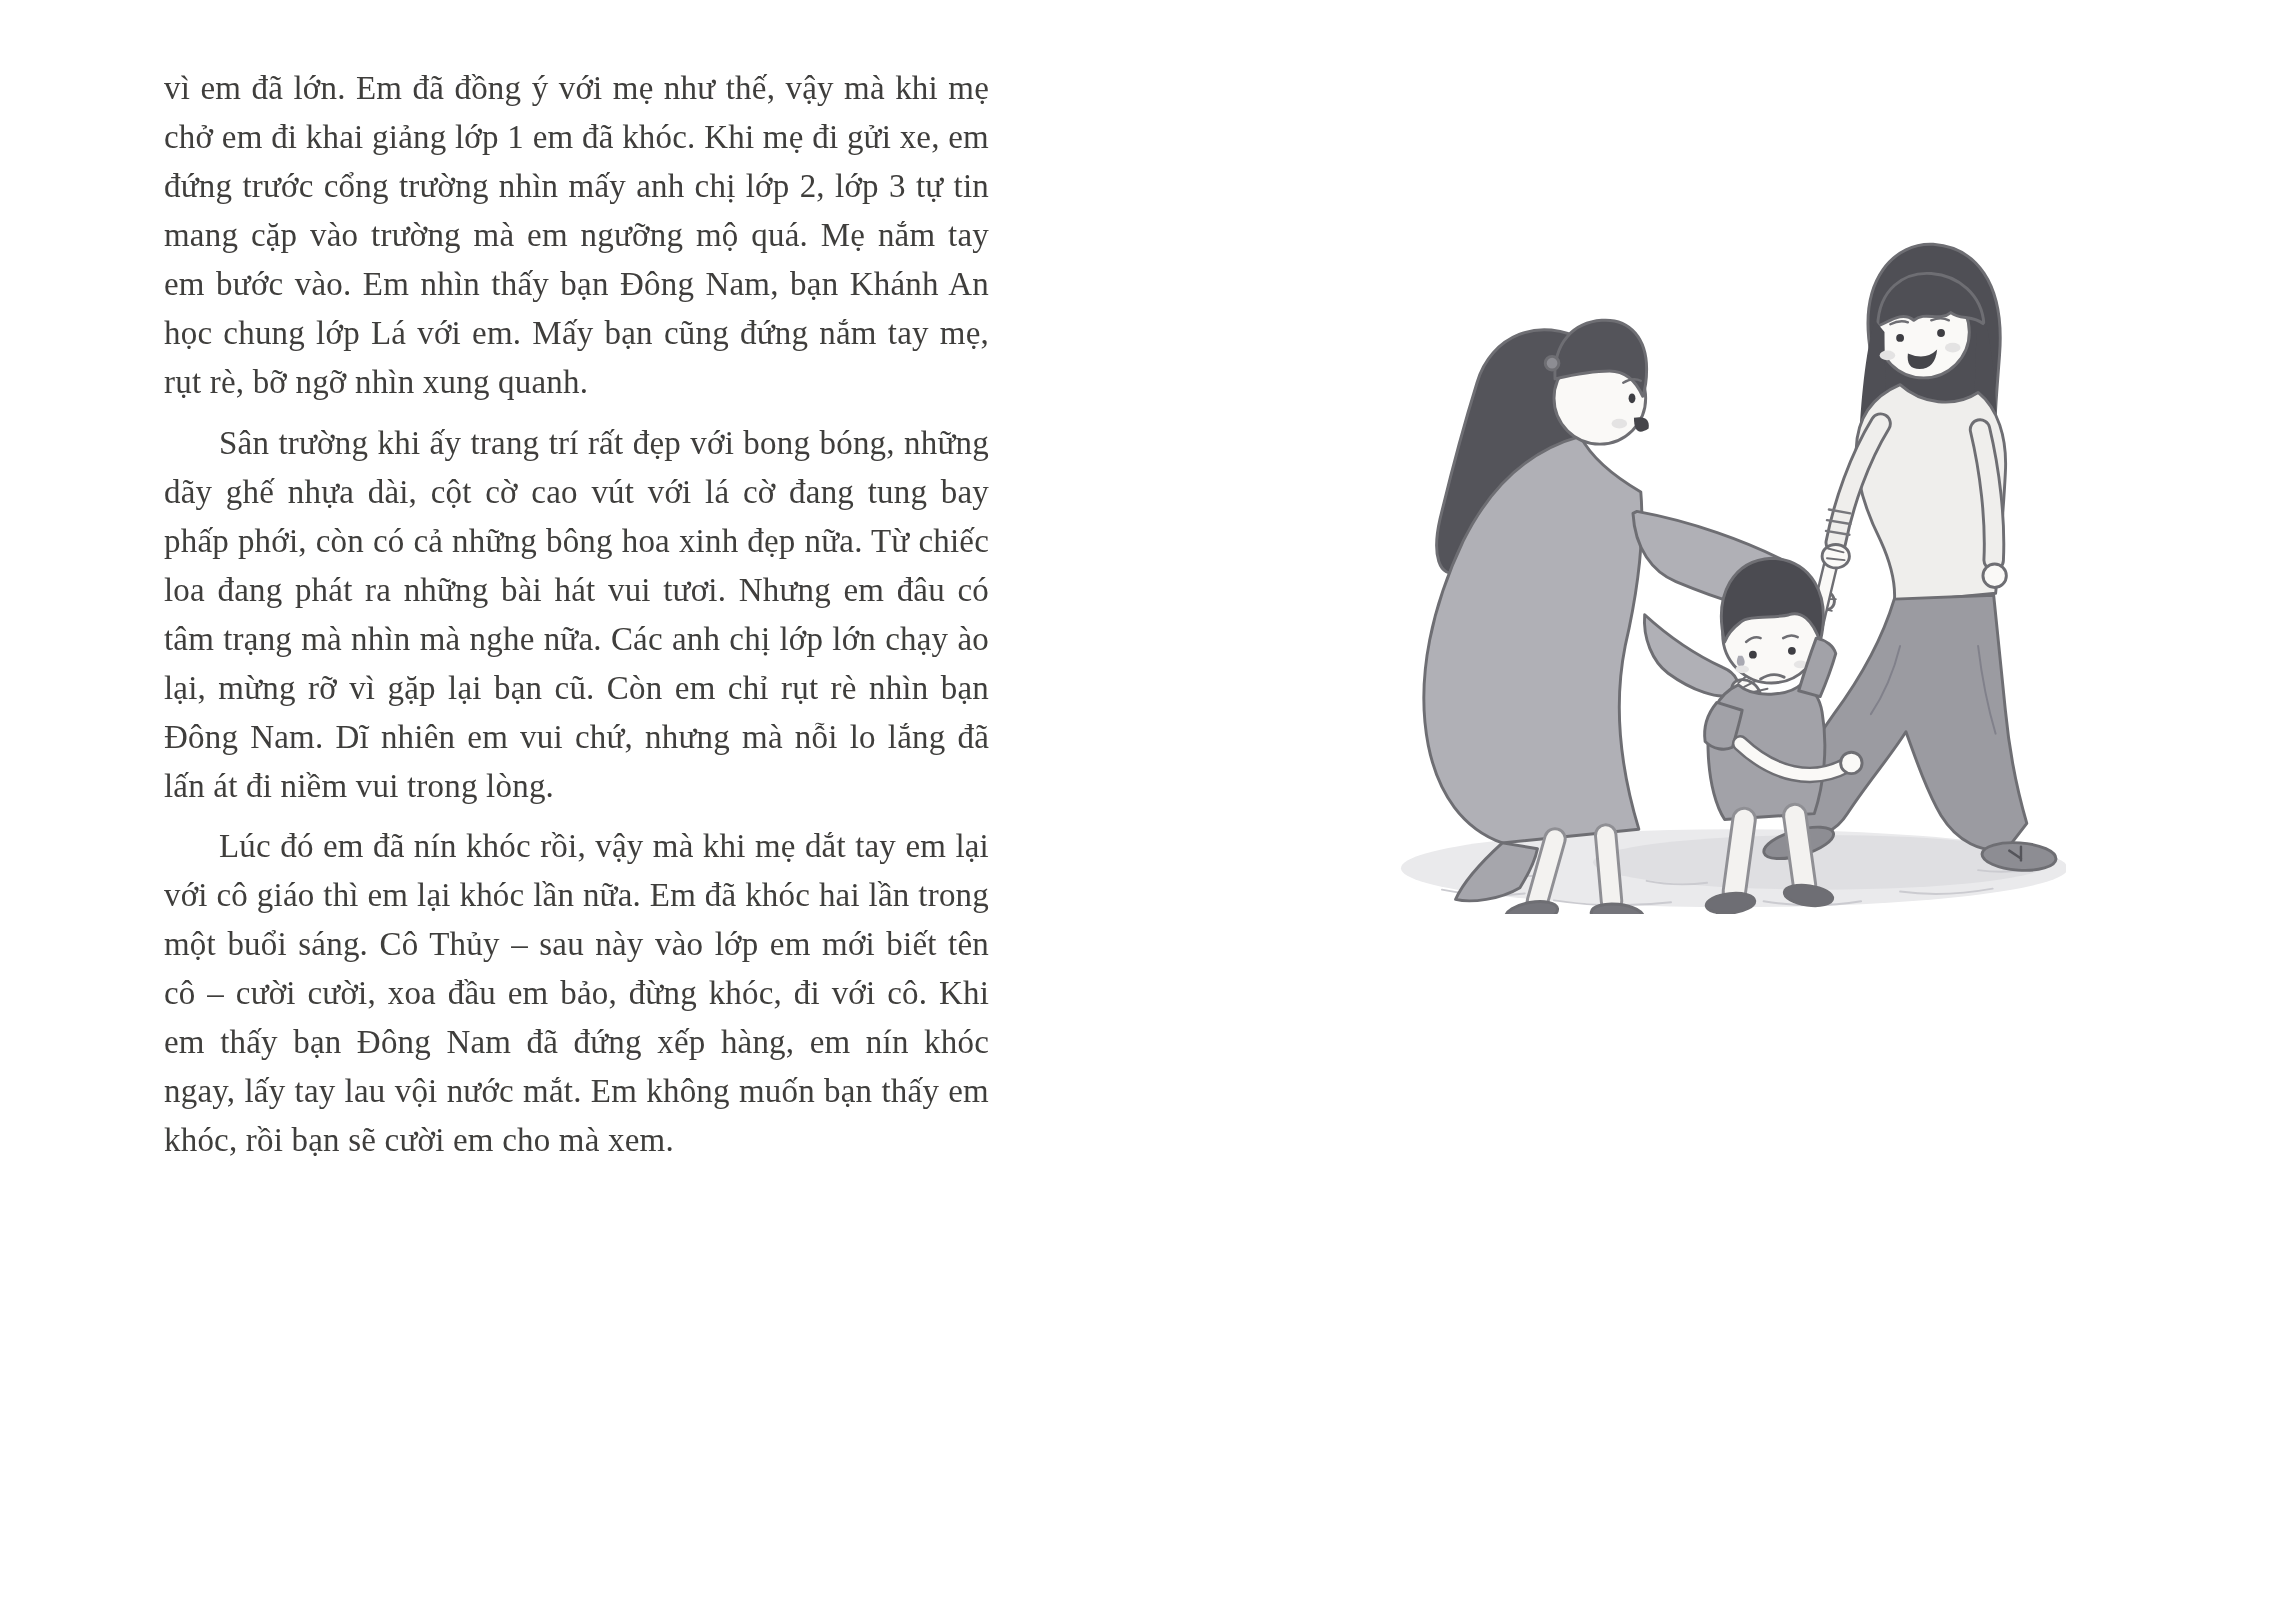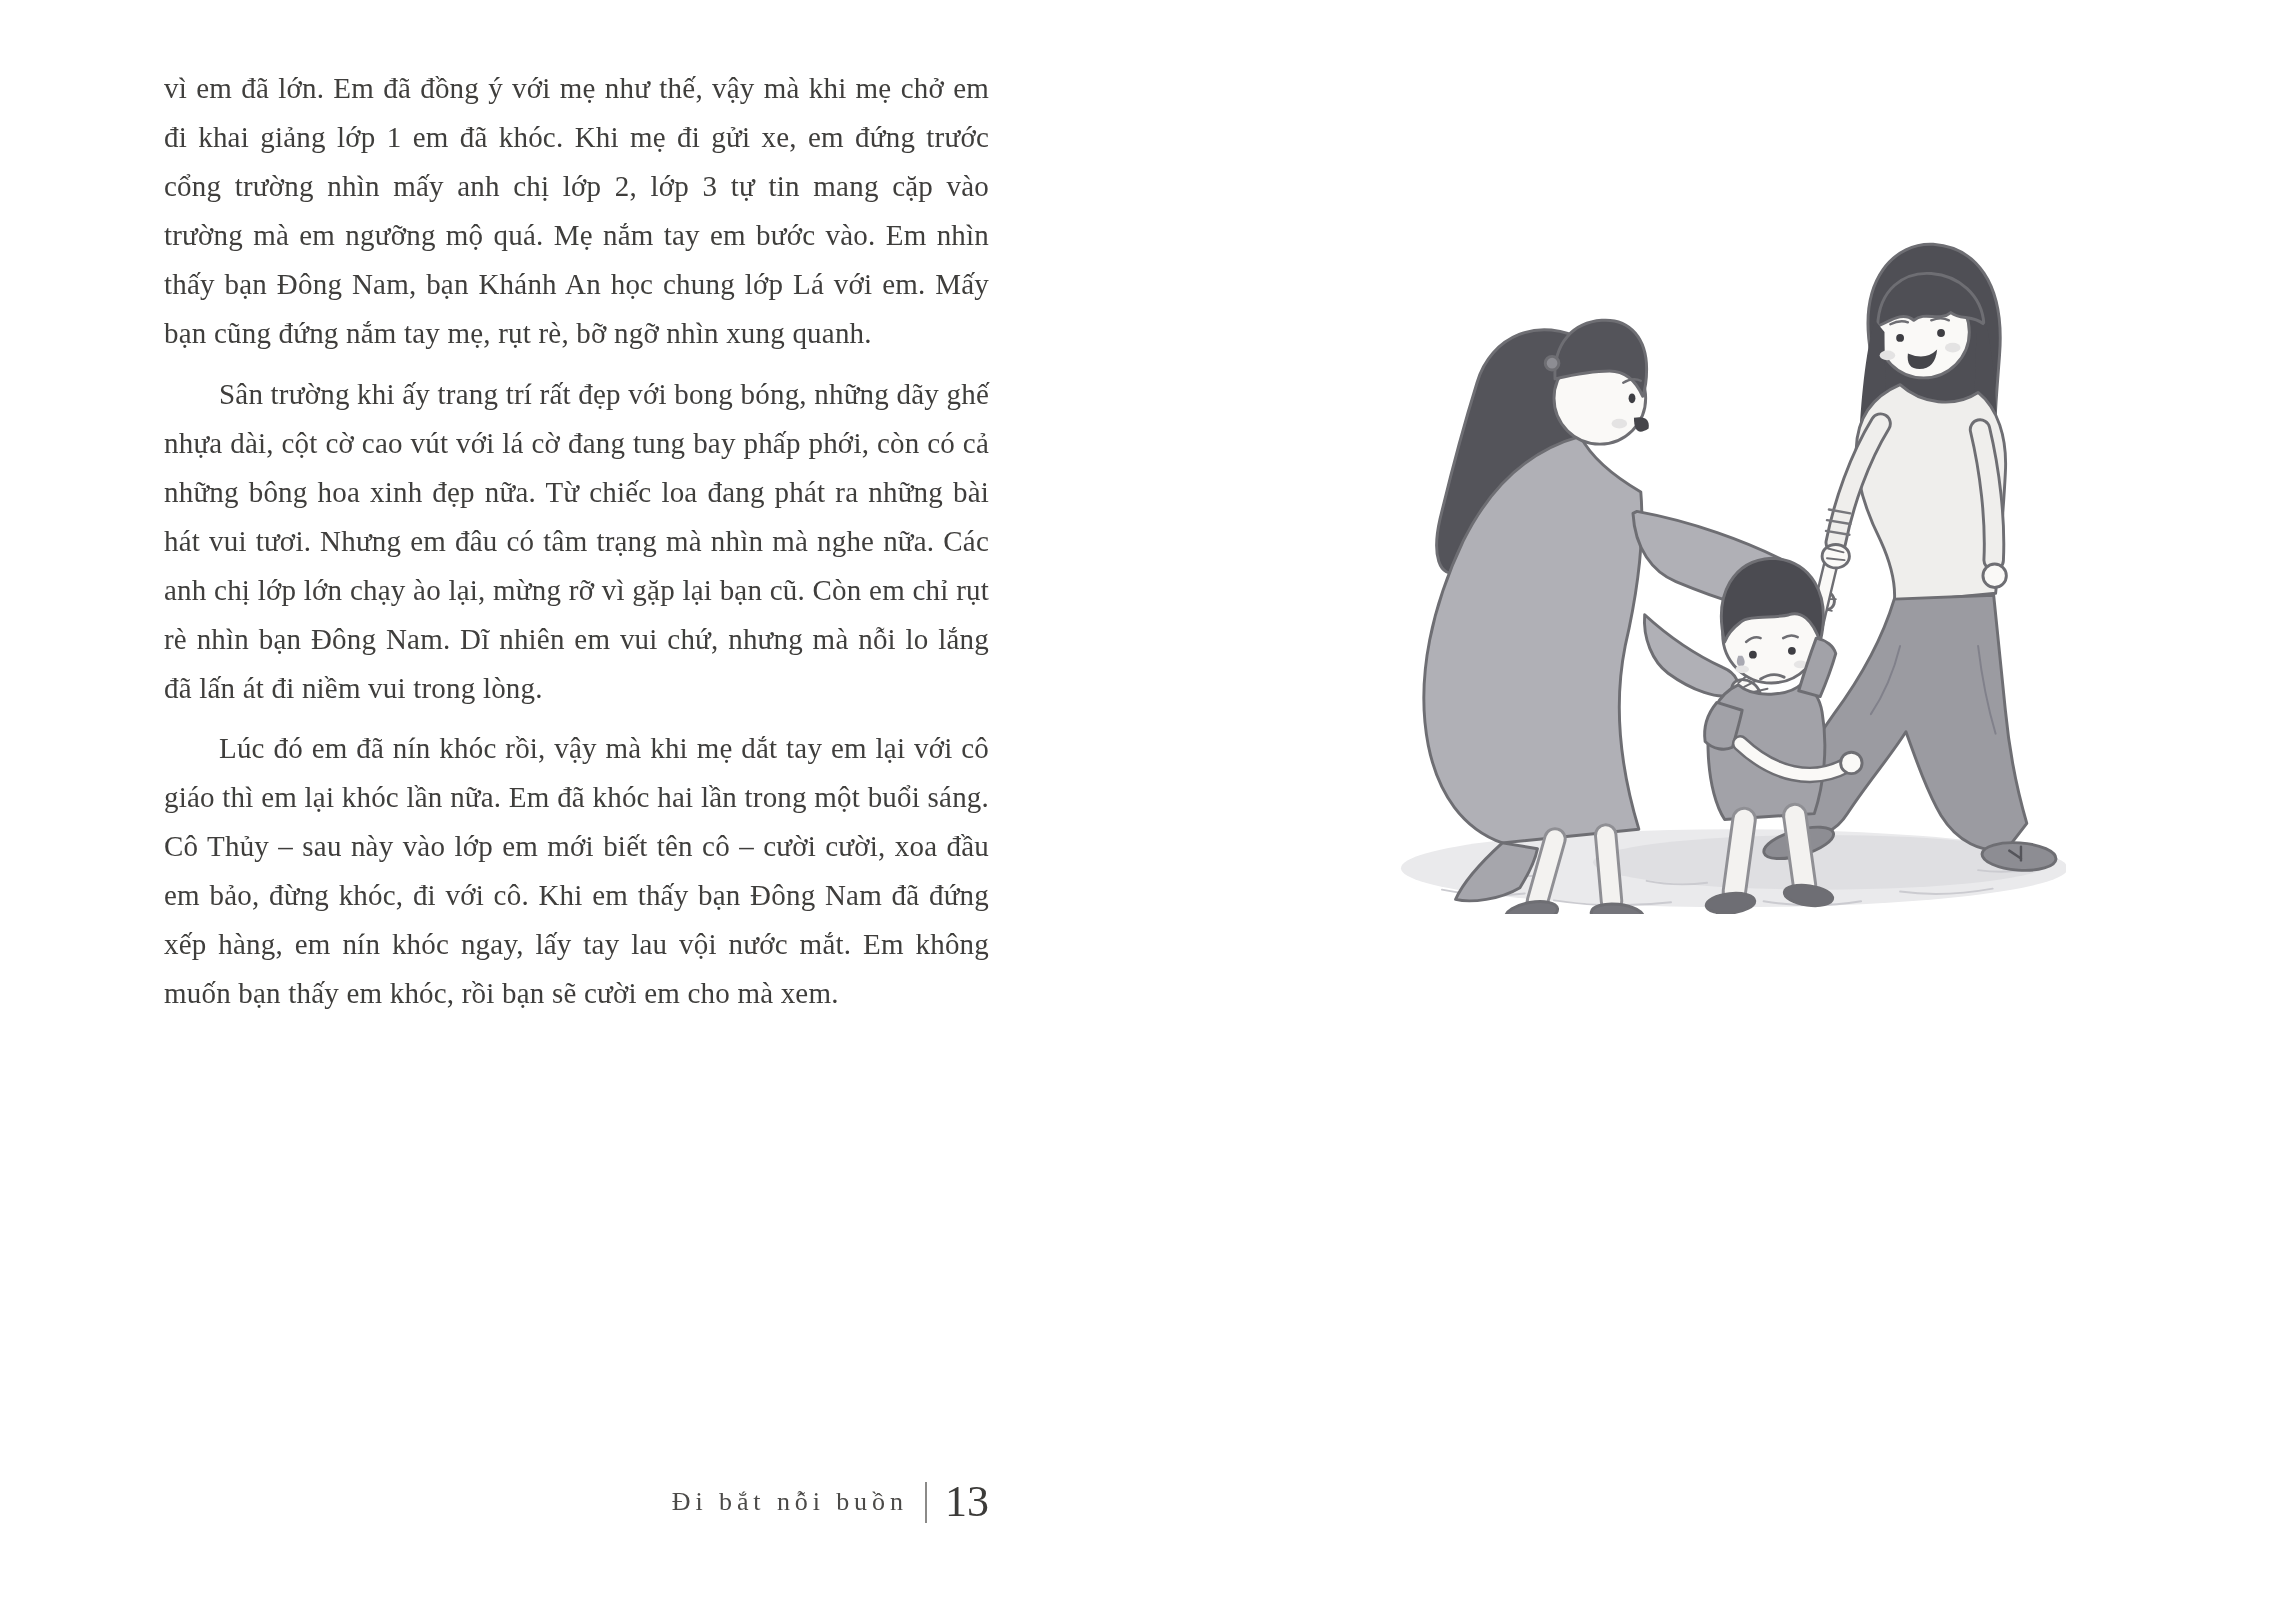--- a/index.html
+++ b/index.html
@@ -2,21 +2,21 @@
 <html lang="vi"><head>
 <meta charset="utf-8">
 <style>
   html,body{margin:0;padding:0;}
   body{
     width:2289px;height:1605px;background:#ffffff;overflow:hidden;
     font-family:"Liberation Serif","DejaVu Serif",serif;color:#3f3e3c;
   }
   .spread{position:relative;width:2289px;height:1605px;background:#ffffff;}
   .text-col{
-    position:absolute;width:825px;font-size:29px;line-height:49px;
+    position:absolute;width:825px;font-size:33px;line-height:49px;
     text-align:justify;letter-spacing:0.2px;
   }
   .text-col p{margin:0 0 11.7px 0;text-indent:55px;}
   .text-col p.no-indent{text-indent:0;}
   #left-col{left:164px;top:64px;}
   #right-col{left:1314px;top:1207px;width:815px;}
   .illustration{position:absolute;left:1354px;top:217px;width:712px;height:697px;margin:0;}
   .illustration svg{width:100%;height:100%;display:block;}
   .footer{
     position:absolute;top:1480px;display:flex;align-items:center;color:#4b4a48;
@@ -33,25 +33,20 @@
 <body>
 
 <div class="spread">
 
   <div class="text-col" id="left-col">
     <p class="no-indent">vì em đã lớn. Em đã đồng ý với mẹ như thế, vậy mà khi mẹ chở em đi khai giảng lớp 1 em đã khóc. Khi mẹ đi gửi xe, em đứng trước cổng trường nhìn mấy anh chị lớp 2, lớp 3 tự tin mang cặp vào trường mà em ngưỡng mộ quá. Mẹ nắm tay em bước vào. Em nhìn thấy bạn Đông Nam, bạn Khánh An học chung lớp Lá với em. Mấy bạn cũng đứng nắm tay mẹ, rụt rè, bỡ ngỡ nhìn xung quanh.</p>
     <p>Sân trường khi ấy trang trí rất đẹp với bong bóng, những dãy ghế nhựa dài, cột cờ cao vút với lá cờ đang tung bay phấp phới, còn có cả những bông hoa xinh đẹp nữa. Từ chiếc loa đang phát ra những bài hát vui tươi. Nhưng em đâu có tâm trạng mà nhìn mà nghe nữa. Các anh chị lớp lớn chạy ào lại, mừng rỡ vì gặp lại bạn cũ. Còn em chỉ rụt rè nhìn bạn Đông Nam. Dĩ nhiên em vui chứ, nhưng mà nỗi lo lắng đã lấn át đi niềm vui trong lòng.</p>
     <p>Lúc đó em đã nín khóc rồi, vậy mà khi mẹ dắt tay em lại với cô giáo thì em lại khóc lần nữa. Em đã khóc hai lần trong một buổi sáng. Cô Thủy – sau này vào lớp em mới biết tên cô – cười cười, xoa đầu em bảo, đừng khóc, đi với cô. Khi em thấy bạn Đông Nam đã đứng xếp hàng, em nín khóc ngay, lấy tay lau vội nước mắt. Em không muốn bạn thấy em khóc, rồi bạn sẽ cười em cho mà xem.</p>
   </div>
 
-  <div class="footer" id="footer-left">
-    <span class="running-title">Đi bắt nỗi buồn</span>
-    <span class="footer-bar"></span>
-    <span class="page-number">13</span>
-  </div>
 
   <figure class="illustration" aria-label="Pencil drawing: a teacher in a long dress bends forward with open hands toward a worried little boy who clings to his mother's leg; the smiling mother holds the boy's raised hand.">
     <svg viewBox="0 0 730 715" xmlns="http://www.w3.org/2000/svg">
 
       <g>
         <ellipse cx="390" cy="668" rx="342" ry="40" fill="#eaeaec"></ellipse>
         <ellipse cx="480" cy="662" rx="235" ry="28" fill="#dfdfe2"></ellipse>
         <g stroke="#cbcbd0" stroke-width="2" fill="none" stroke-linecap="round">
           <path d="M90,690 q45,9 85,4"></path>
             <path d="M205,701 q60,9 120,2"></path>

